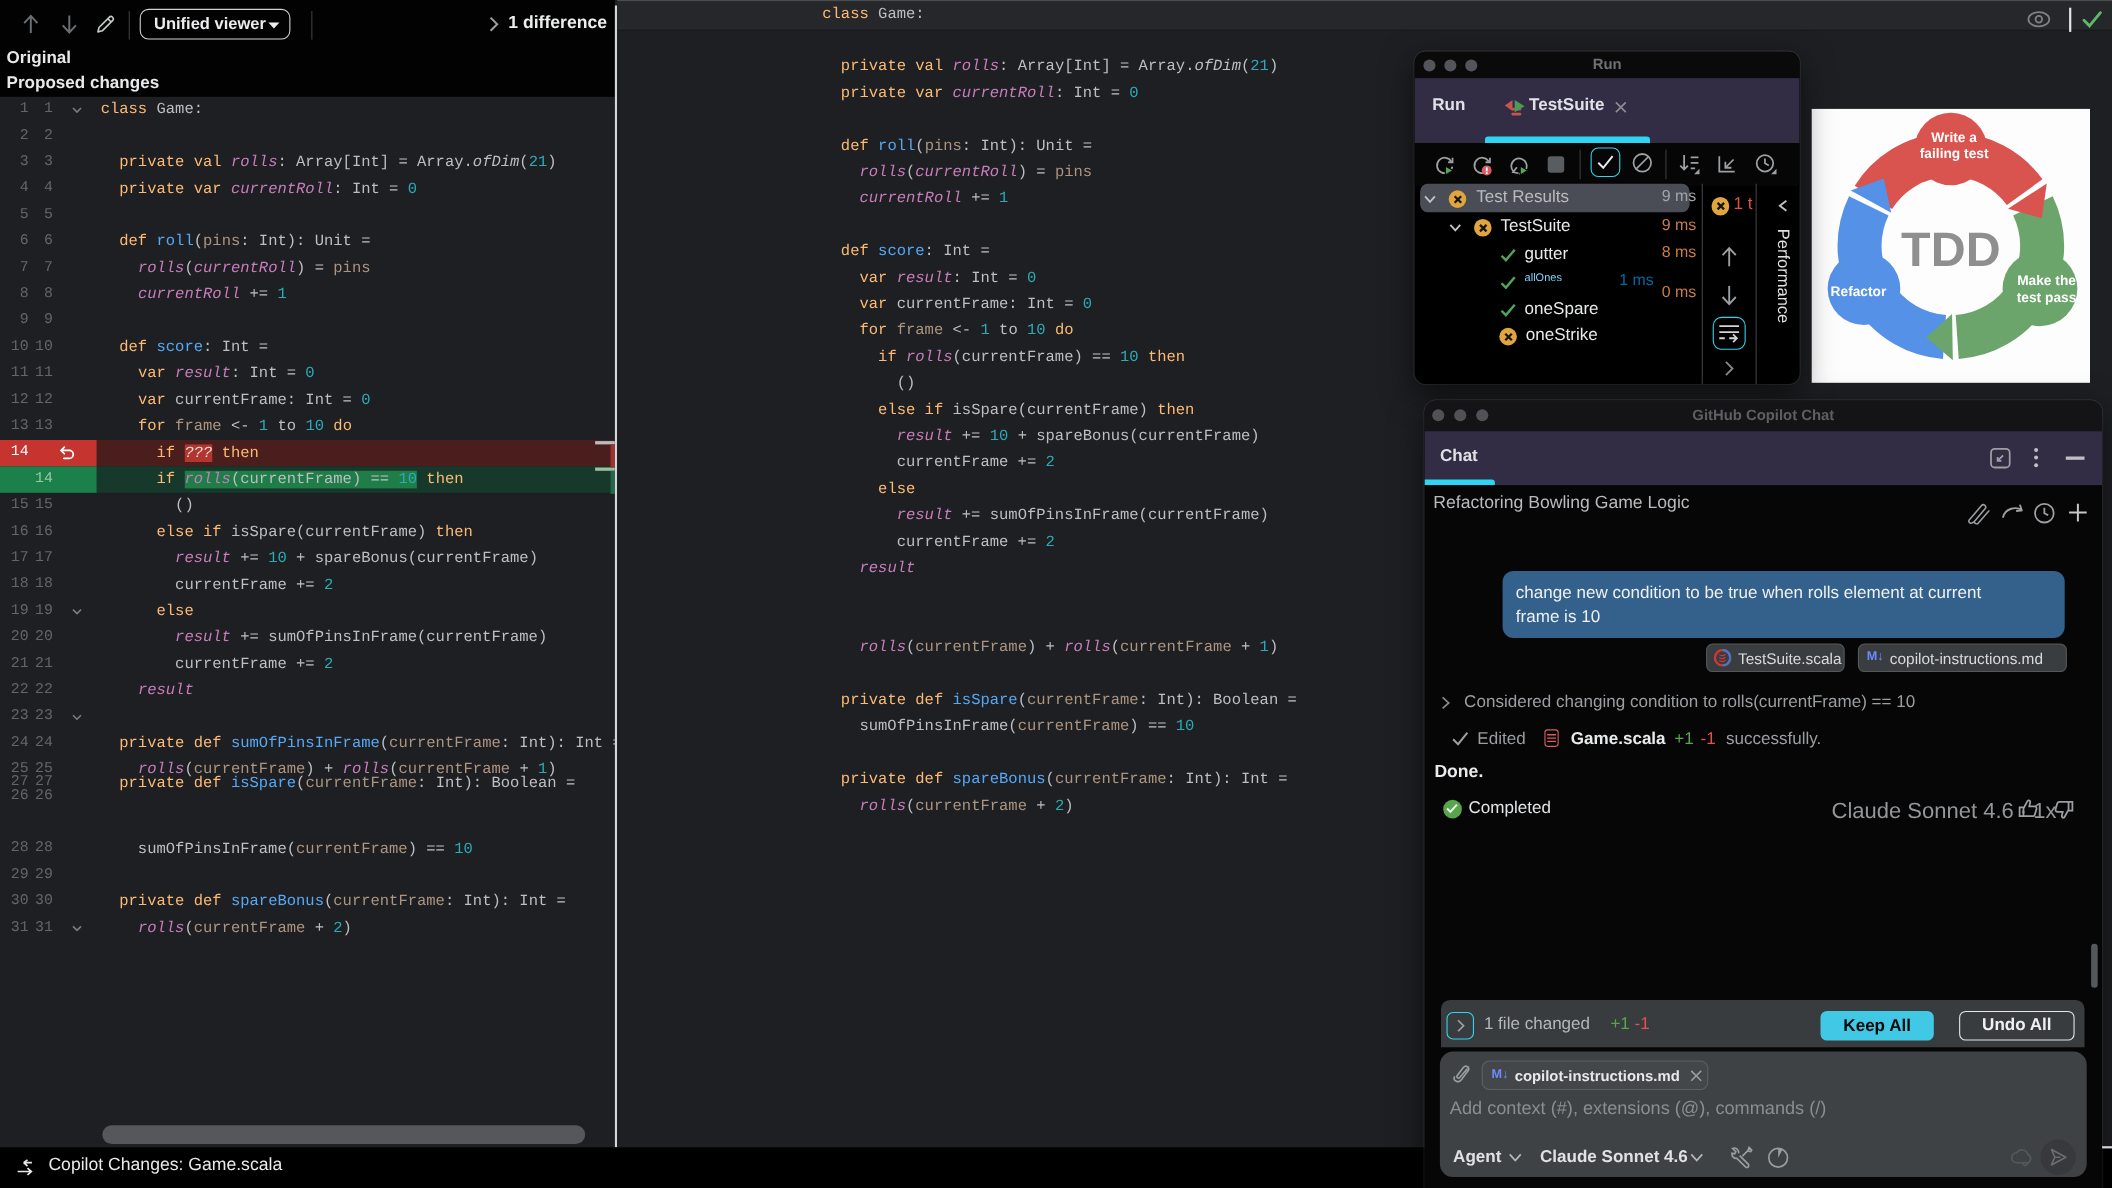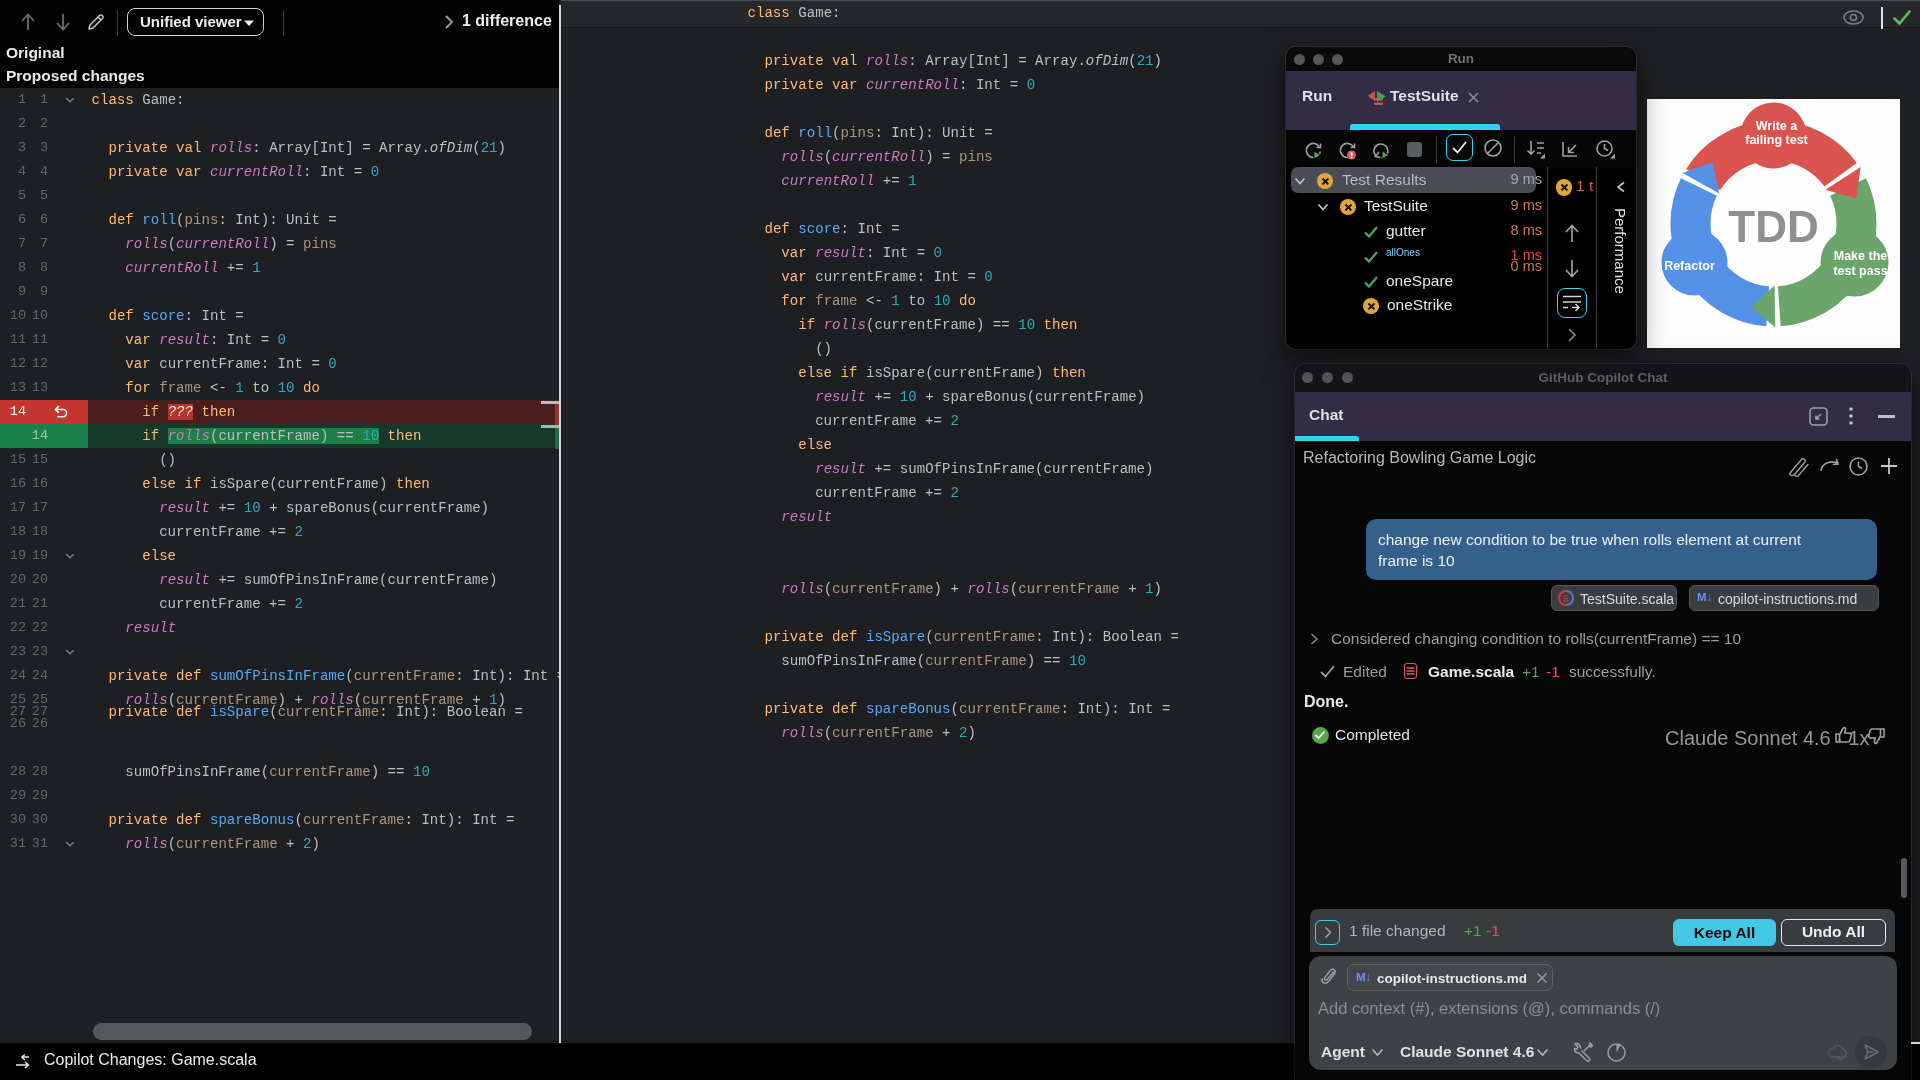--- a/index.html
+++ b/index.html
@@ -371,21 +371,21 @@
     <svg class="abs" style="left:76.6px;top:250.6px" width="16.8px" height="16.8px" viewBox="0 0 17 17">
       <path d="M5.5 5.5 L11.5 11.5 M11.5 5.5 L5.5 11.5" stroke="#151515" stroke-width="2.1"></path>
     </svg>
     <div class="abs" style="left:56px;top:124px;font-size:15.5px;color:#b9bbbe">Test Results</div>
     <div class="abs" style="left:186px;top:124px;width:70px;text-align:right;font-size:14.5px;color:#a2a5a8">9 ms</div>
     <div class="abs" style="left:78px;top:150px;font-size:15.5px;color:#e7e9eb">TestSuite</div>
     <div class="abs" style="left:186px;top:150px;width:70px;text-align:right;font-size:14.5px;color:#C77D4E">9 ms</div>
     <div class="abs" style="left:100px;top:175px;font-size:15.5px;color:#e7e9eb">gutter</div>
     <div class="abs" style="left:186px;top:175px;width:70px;text-align:right;font-size:14.5px;color:#C77D4E">8 ms</div>
     <div class="abs" style="left:100px;top:199.5px;font-size:10px;color:#7dd3fc">allOnes</div>
-    <div class="abs" style="left:186px;top:199.5px;width:70px;text-align:right;font-size:14.5px;color:#ef4444">1 ms</div>
+    <div class="abs" style="left:186px;top:199.5px;width:70px;font-size:14.5px;color:#0369a1">1 ms</div>
     <div class="abs" style="left:100px;top:224.5px;font-size:15.5px;color:#e7e9eb">oneSpare</div>
     <div class="abs" style="left:186px;top:211px;width:70px;text-align:right;font-size:14.5px;color:#C77D4E">0 ms</div>
     <div class="abs" style="left:101px;top:249px;font-size:15.5px;color:#e7e9eb">oneStrike</div>
     <div class="abs" style="left:261px;top:120px;width:1px;height:182px;background:#3f4144"></div>
     <div class="abs" style="left:310px;top:120px;width:1px;height:182px;background:#3f4144"></div>
     <div class="abs" style="left:269.6px;top:132.1px;width:16.8px;height:16.8px;border-radius:50%;background:#E0A63D"></div>
     <svg class="abs" style="left:269.6px;top:132.1px" width="16.8px" height="16.8px" viewBox="0 0 17 17">
       <path d="M5.5 5.5 L11.5 11.5 M11.5 5.5 L5.5 11.5" stroke="#151515" stroke-width="2.1"></path>
     </svg>
     <div class="abs" style="left:290px;top:130px;width:19px;height:20px;overflow:hidden;font-size:15.5px;color:#E8504D">1 t</div>
@@ -486,21 +486,21 @@
     </svg>
     <div class="abs" style="left:606px;top:494px;width:6px;height:40px;background:#55585B;border-radius:3px"></div>
     <div class="abs" style="left:15px;top:545px;width:585px;height:43px;background:#393C3F;border-radius:8px 8px 0 0"></div>
     <div class="abs" style="left:20px;top:556px;width:25px;height:25px;border:1.5px solid #2FD5F0;border-radius:6px"></div>
     <svg class="abs" style="left:28px;top:562px" width="10" height="13" viewBox="0 0 10 13">
       <path d="M2.5 1.5 L7.5 6.5 L2.5 11.5" stroke="#9ea1a4" stroke-width="1.6" fill="none"></path>
     </svg>
     <div class="abs" style="left:54px;top:558px;font-size:15.5px;color:#b4b6b9">1 file changed</div>
     <div class="abs" style="left:169px;top:558px;font-size:15.5px;color:#57A64A">+1</div>
     <div class="abs" style="left:191px;top:558px;font-size:15.5px;color:#E8504D">-1</div>
-    <div class="abs" style="left:378px;top:555px;width:103px;height:27px;background:#41C8E4;border-radius:6px;text-align:center;line-height:27px;font-size:15.5px;font-weight:600;color:#0a0b0c">Keep All</div>
+    <div class="abs" style="left:360px;top:555px;width:103px;height:27px;background:#41C8E4;border-radius:6px;text-align:center;line-height:27px;font-size:15.5px;font-weight:600;color:#0a0b0c">Keep All</div>
     <div class="abs" style="left:486px;top:555px;width:105px;height:27px;border:1.5px solid #e4e6e8;border-radius:6px;text-align:center;line-height:24px;font-size:15.5px;font-weight:600;color:#eef0f2">Undo All</div>
     <div class="abs" style="left:14px;top:592px;width:588px;height:114px;background:#3F4245;border-radius:12px"></div>
     <svg class="abs" style="left:24px;top:603px" width="18" height="20" viewBox="0 0 18 20">
       <path d="M14.5 5 L8 12.5 C 6.8 13.9, 4.6 12.6, 5.6 10.9 L 11.5 3.3 C 13.3 1, 17 2.6, 16 5.8 L 9.5 14.5 C 7 18, 1.8 15.5, 3.2 12" stroke="#9b9ea1" stroke-width="1.5" fill="none" stroke-linecap="round"></path>
     </svg>
     <div class="abs" style="left:52px;top:600px;width:206px;height:27px;background:#44474A;border:1px solid #5e6164;border-radius:7px"></div>
     <div class="abs" style="left:61px;top:607px;font-size:11.5px;font-weight:700;color:#6D8AFF">M↓</div>
     <div class="abs" style="left:82px;top:607px;font-size:13.5px;font-weight:600;color:#e6e8ea">copilot-instructions.md</div>
     <svg class="abs" style="left:241px;top:608px" width="12" height="12" viewBox="0 0 12 12">
       <path d="M1.5 1.5 L10.5 10.5 M10.5 1.5 L1.5 10.5" stroke="#9b9ea1" stroke-width="1.4"></path>

